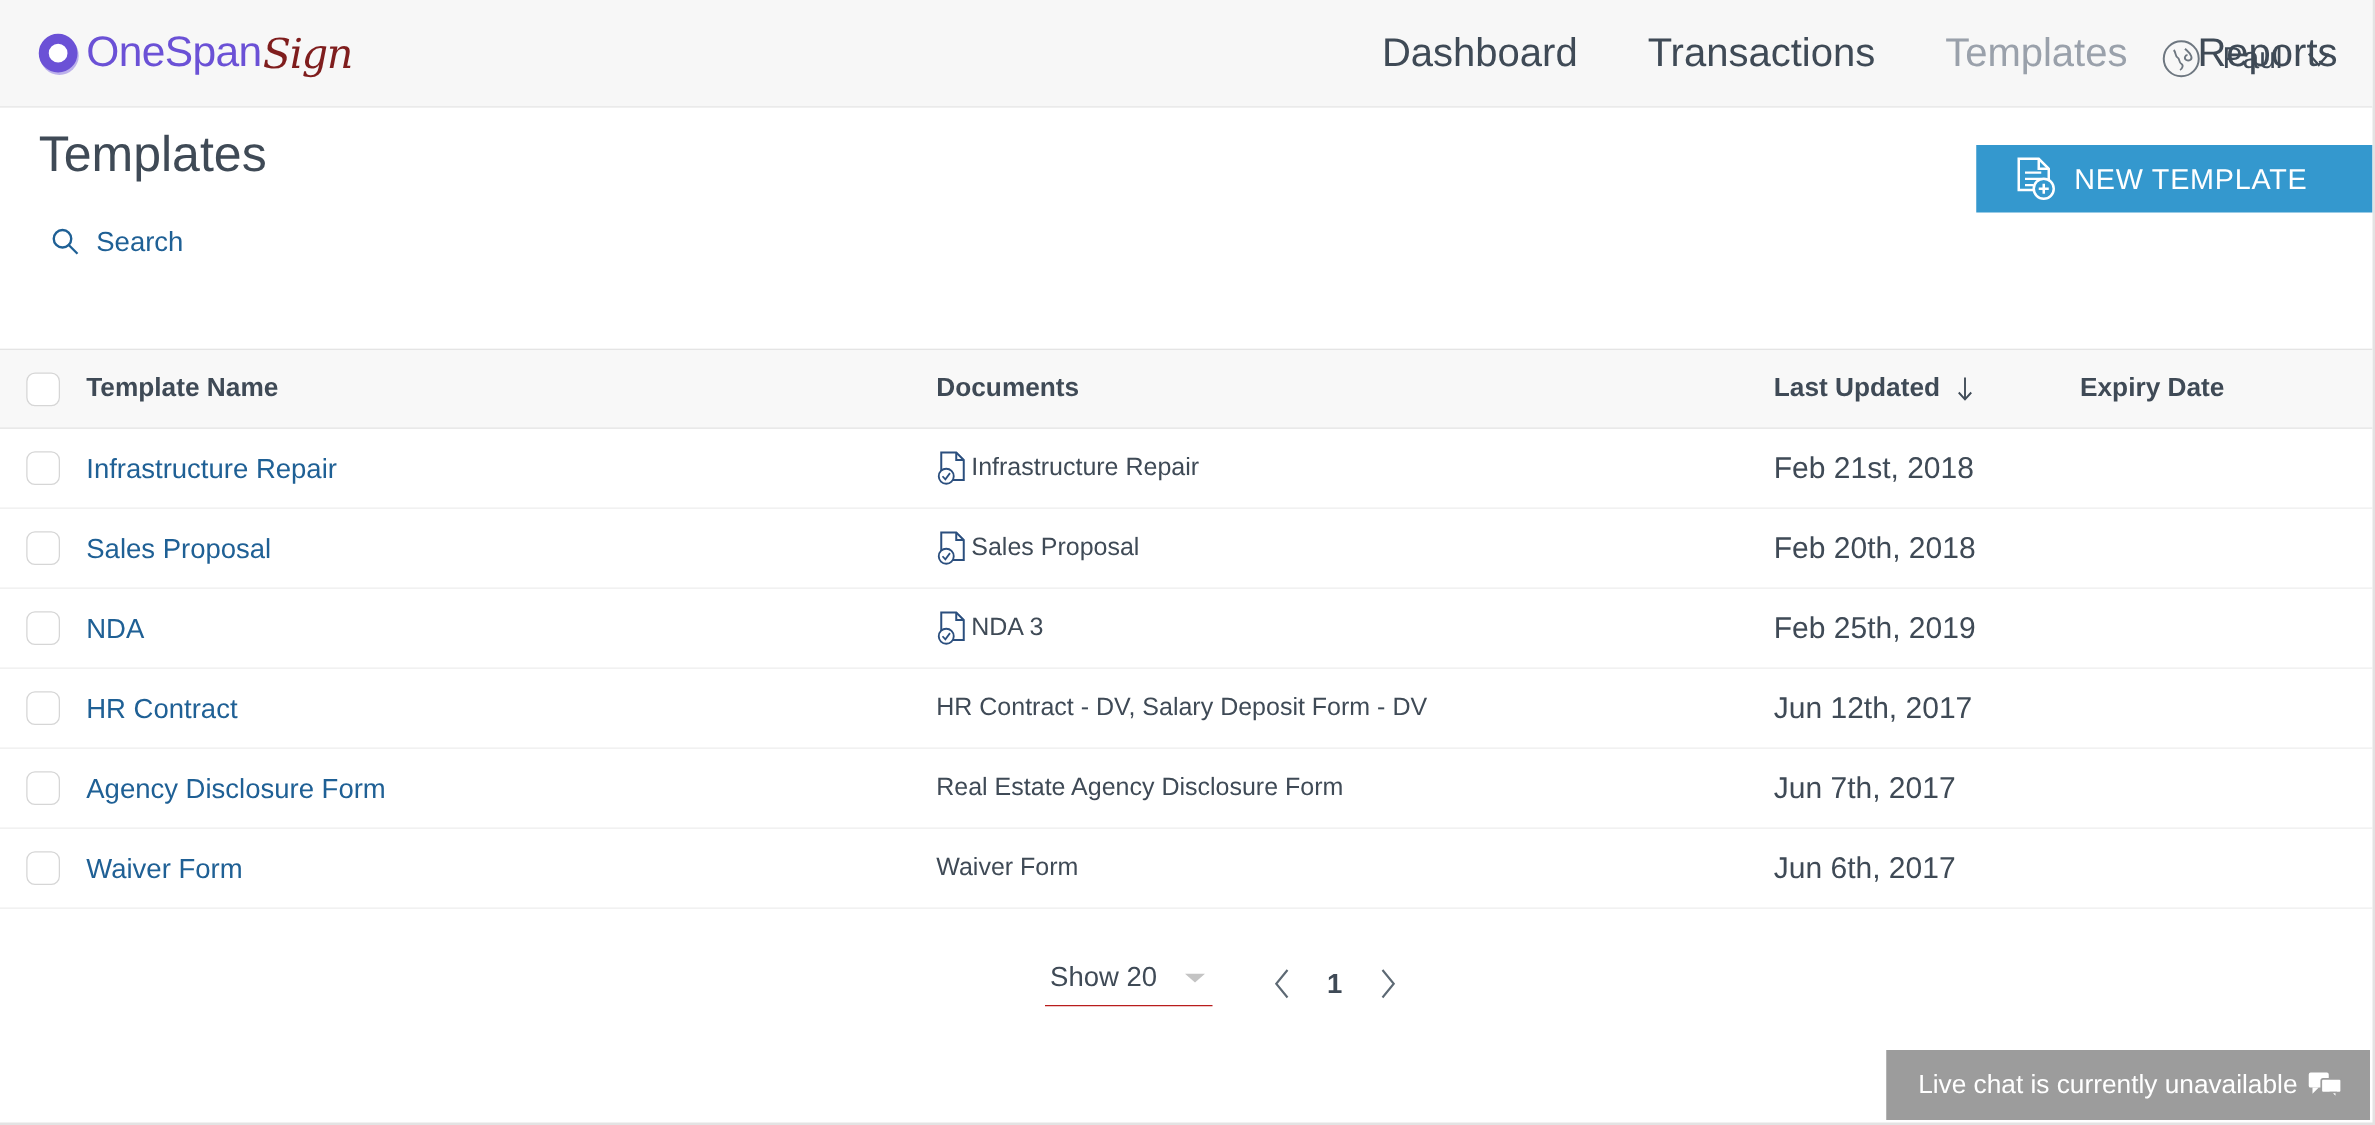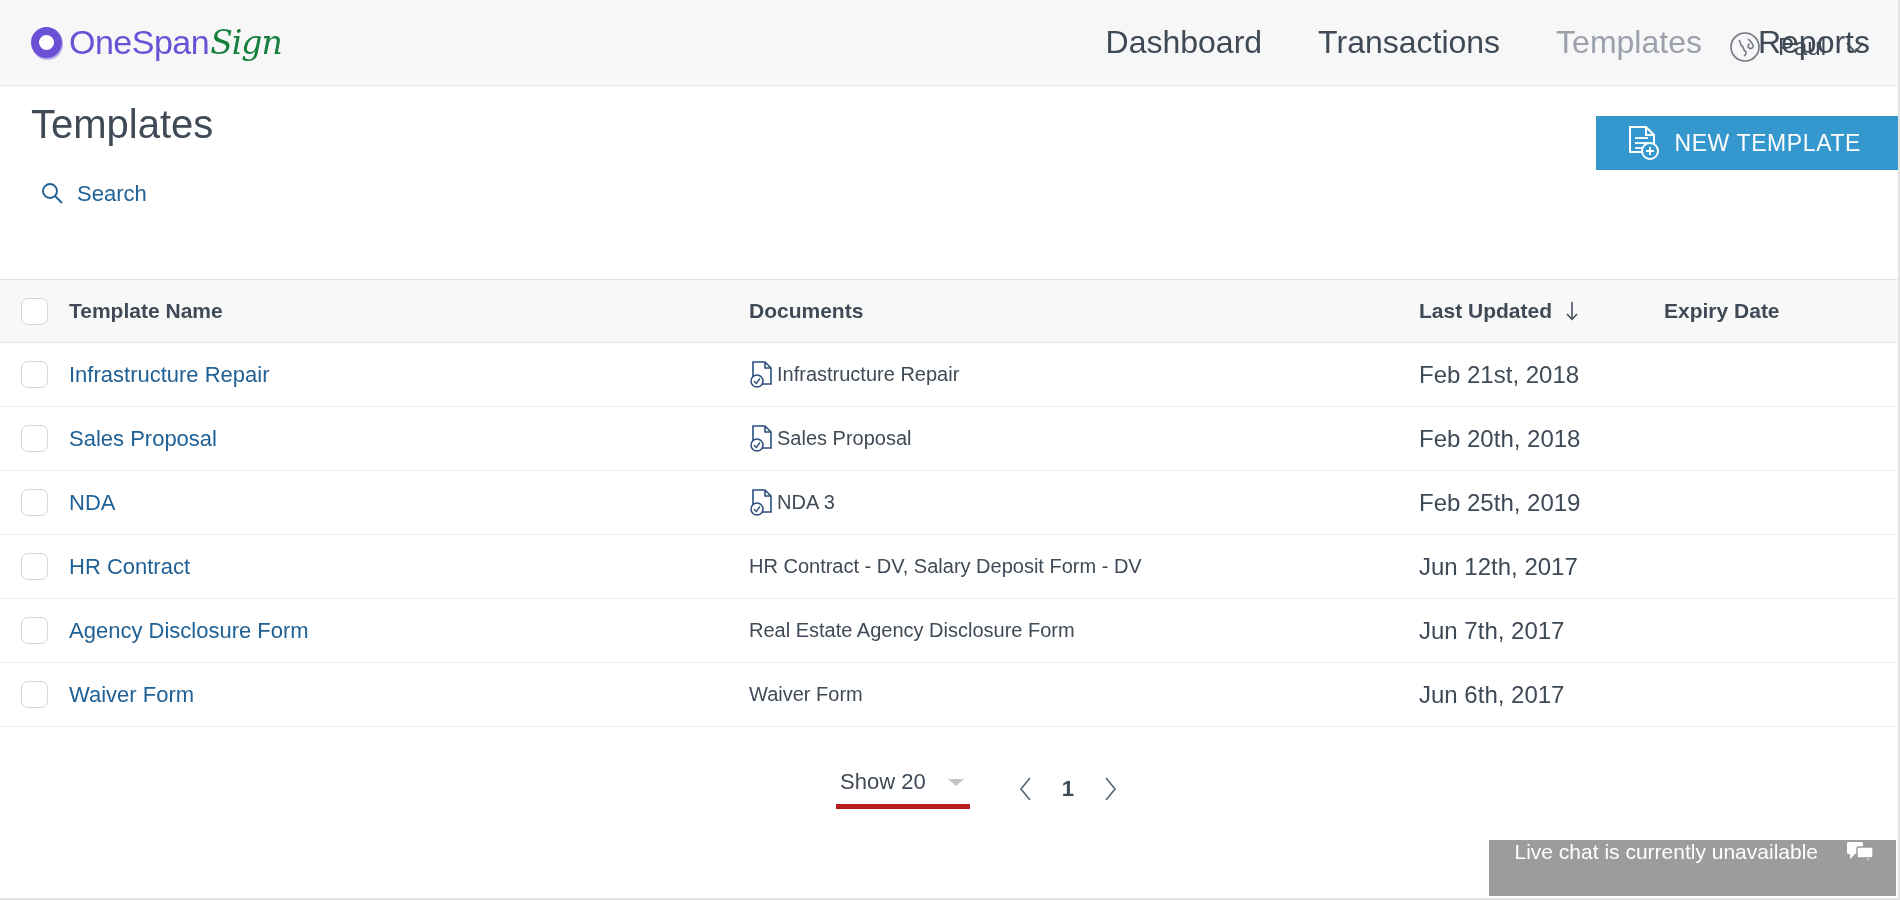--- a/index.html
+++ b/index.html
@@ -52,21 +52,21 @@
   .brand-onespan {
     font-size: 34px;
     color: #6b51d6;
     letter-spacing: -0.5px;
     font-weight: 400;
   }
   .brand-sign {
     font-family: "DejaVu Serif", serif;
     font-style: italic;
     font-size: 33px;
-    color: #15803d;
+    color: #7f1d1d;
     margin-left: 1px;
     letter-spacing: -1px;
   }
 
   .nav-links { display: flex; align-items: center; gap: 0; }
   .nav-link {
     font-size: 32px;
     color: #3f4a56;
     padding: 0 28px;
     cursor: pointer;
@@ -114,21 +114,21 @@
   .new-template-btn {
     position: absolute;
     right: 0px;
     top: 30px;
     height: 54px;
     background: #3498ce;
     color: #ffffff;
     display: flex;
     align-items: center;
     gap: 14px;
-    padding: 0 37px 0 30px;
+    padding: 0 52px 0 30px;
     cursor: pointer;
     border: none;
     font-size: 23px;
     letter-spacing: 0.6px;
     font-family: "Liberation Sans", sans-serif;
   }
 
   
   .search-row {
     height: 74px;
@@ -210,21 +210,21 @@
     align-items: center;
     justify-content: center;
     gap: 44px;
     margin-top: 42px;
     padding-left: 60px;
   }
   .show-select {
     display: flex;
     align-items: center;
     gap: 20px;
-    border-bottom: 5px solid #b91c1c;
+    border-bottom: 1px solid #b91c1c;
     padding: 0 4px 9px 4px;
     cursor: pointer;
   }
   .show-label { font-size: 22px; color: #3f4a56; }
   .caret-down { display: inline-flex; }
 
   .pager { display: flex; align-items: center; gap: 24px; }
   .pager-arrow { cursor: pointer; display: inline-flex; padding: 2px; }
   .page-num {
     font-size: 22px;
@@ -235,22 +235,22 @@
 
   
   .chat-banner {
     position: absolute;
     right: 2px;
     bottom: 2px;
     background: #9c9c9c;
     color: #ffffff;
     height: 56px;
     display: flex;
-    align-items: flex-start;
-    gap: 28px;
+    align-items: center;
+    gap: 8px;
     padding: 0 22px 0 26px;
     font-size: 21px;
     cursor: pointer;
   }
 </style>
 </head>
 <body>
 
 <div class="page">
 

